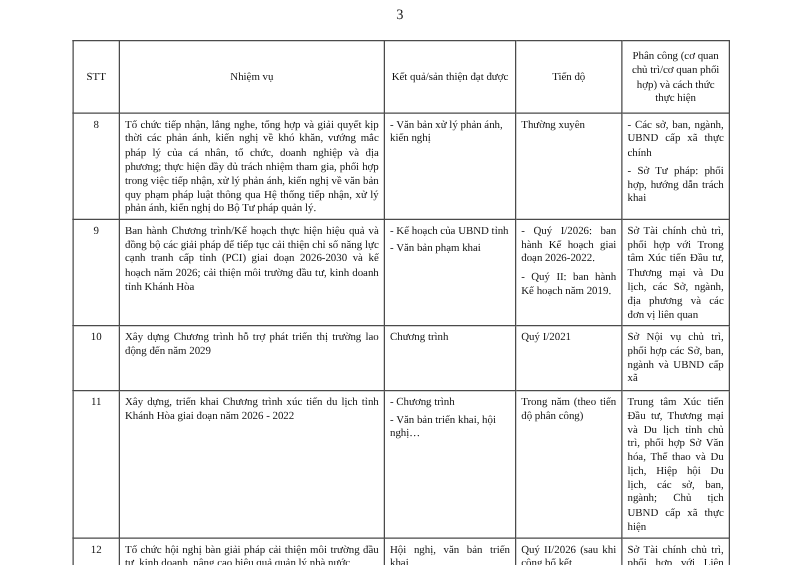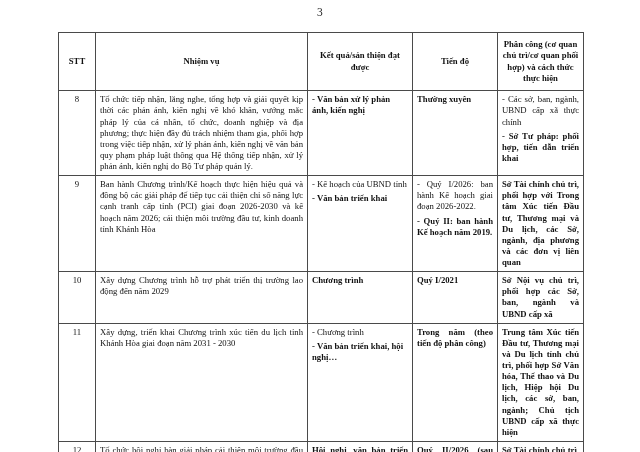--- a/index.html
+++ b/index.html
@@ -49,39 +49,39 @@
     border: 0.8px solid #4a4a4a;
     vertical-align: top;
     padding: 3px 4px 3px 4px;
     color: #111111;
     word-wrap: break-word;
     overflow-wrap: break-word;
   }
   table.doc-table thead th {
     text-align: center;
     vertical-align: middle;
-    font-weight: bold;
+    font-weight: normal;
     padding: 6px 4px 6px 4px;
     line-height: 1.3;
   }
   col.c-stt   { width: 37px; }
   col.c-task  { width: 212px; }
   col.c-res   { width: 105px; }
   col.c-prog  { width: 85px; }
   col.c-assign{ width: 86px; }
 
   td.stt {
     text-align: center;
     vertical-align: top;
     padding-top: 3px;
   }
   .just { text-align: justify; text-justify: inter-word; }
   .line { display: block; }
   .para { margin: 0 0 3px 0; }
-  .para:last-child { margin-bottom: 0; font-weight: bold; }
+  .para:last-child { margin-bottom: 0; }
   .cellpad-lg { padding-bottom: 14px; }
 </style>
 </head>
 <body>
 
 <div class="page">
 
   <div class="page-number">3</div>
 
   <div class="table-wrap">
@@ -108,30 +108,30 @@
           <td class="stt">8</td>
           <td class="just">Tổ chức tiếp nhận, lắng nghe, tổng hợp và giải quyết kịp thời các phản ánh, kiến nghị về khó khăn, vướng mắc pháp lý của cá nhân, tổ chức, doanh nghiệp và địa phương; thực hiện đầy đủ trách nhiệm tham gia, phối hợp trong việc tiếp nhận, xử lý phản ánh, kiến nghị về văn bản quy phạm pháp luật thông qua Hệ thống tiếp nhận, xử lý phản ánh, kiến nghị do Bộ Tư pháp quản lý.</td>
           <td>
             <span class="para line">- Văn bản xử lý phản ánh, kiến nghị</span>
           </td>
           <td>
             <span class="para line">Thường xuyên</span>
           </td>
           <td class="just">
             <span class="para line">-  Các  sở,  ban,  ngành, UBND cấp xã thực chính</span>
-            <span class="para line">-  Sở  Tư  pháp:  phối  hợp, tiến dẫn triển khai</span>
+            <span class="para line">-  Sở  Tư  pháp:  phối  hợp, hướng dẫn trách khai</span>
           </td>
         </tr>
 
         <tr>
           <td class="stt">9</td>
           <td class="just">Ban hành Chương trình/Kế hoạch thực hiện hiệu quả và đồng bộ các giải pháp để tiếp tục cải thiện chỉ số năng lực cạnh tranh cấp tỉnh (PCI) giai đoạn 2026-2030 và kế hoạch năm 2026; cải thiện môi trường đầu tư, kinh doanh tỉnh Khánh Hòa</td>
           <td>
             <span class="para line">- Kế hoạch của UBND tỉnh</span>
-            <span class="para line">- Văn bản triển khai</span>
+            <span class="para line">- Văn bản phạm khai</span>
           </td>
           <td class="just">
             <span class="para line">- Quý I/2026: ban hành  Kế  hoạch giai  đoạn  2026-2022.</span>
             <span class="para line">- Quý II: ban hành Kế  hoạch  năm 2019.</span>
           </td>
           <td class="just">
             <span class="para line">Sở Tài chính chủ trì, phối hợp với Trong tâm Xúc tiến Đầu tư, Thương mại và Du lịch, các Sở, ngành, địa phương và các đơn vị liên quan</span>
           </td>
         </tr>
 
@@ -144,21 +144,21 @@
           <td>
             <span class="para line">Quý I/2021</span>
           </td>
           <td class="just">
             <span class="para line">Sở Nội vụ chủ trì, phối hợp các  Sở,  ban,  ngành  và UBND cấp xã</span>
           </td>
         </tr>
 
         <tr>
           <td class="stt">11</td>
-          <td class="just cellpad-lg">Xây dựng, triển khai Chương trình xúc tiến du lịch tỉnh Khánh Hòa giai đoạn năm 2031 - 2030</td>
+          <td class="just cellpad-lg">Xây dựng, triển khai Chương trình xúc tiến du lịch tỉnh Khánh Hòa giai đoạn năm 2026 - 2022</td>
           <td>
             <span class="para line">- Chương trình</span>
             <span class="para line">- Văn bản triển khai, hội nghị…</span>
           </td>
           <td class="just">
             <span class="para line">Trong  năm  (theo tiến độ phân công)</span>
           </td>
           <td class="just">
             <span class="para line">Trung tâm Xúc tiến Đầu tư, Thương mại và Du lịch tỉnh chủ  trì,  phối  hợp  Sở  Văn hóa,  Thể  thao  và  Du  lịch, Hiệp  hội  Du  lịch,  các  sở, ban,    ngành;    Chủ    tịch UBND cấp xã thực hiện</span>
           </td>

